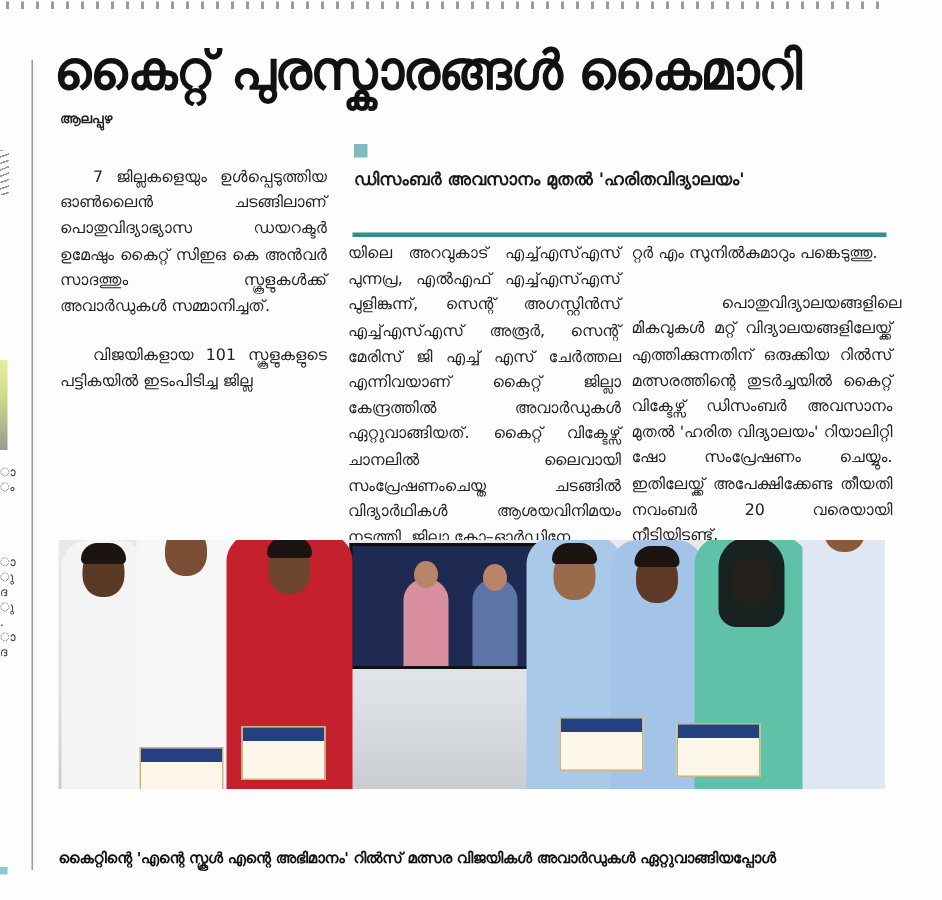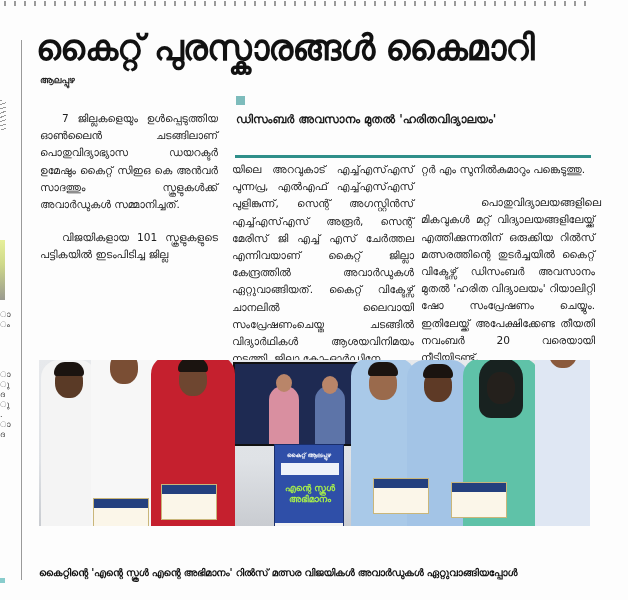--- a/index.html
+++ b/index.html
@@ -127,26 +127,20 @@
     <div class="face" style="top:12px;background:#7a4e34;"></div>
     <div class="hair" style="top:6px;"></div>
   </div>
   <div class="kid" style="left:112px;width:84px;height:170px;background:#c5202e;">
     <div class="face" style="top:8px;background:#6e4630;"></div>
     <div class="hair" style="top:2px;"></div>
   </div>
   <div class="cert" style="left:54px;top:138px;"></div>
   <div class="cert" style="left:122px;top:124px;"></div>
 
-  <div class="standee">
-    <div class="top">കൈറ്റ് ആലപ്പുഴ</div>
-    <div class="logos"></div>
-    <div class="title">എന്റെ സ്കൂൾ അഭിമാനം</div>
-    <div class="foot">പൊതുവിദ്യാഭ്യാസ വകുപ്പ്</div>
-  </div>
 
   <div class="kid" style="left:312px;width:64px;height:168px;background:#a9c9e8;">
     <div class="face" style="top:10px;background:#9a6a4c;"></div>
     <div class="hair" style="top:4px;"></div>
   </div>
   <div class="kid" style="left:368px;width:62px;height:166px;background:#a3c4e6;">
     <div class="face" style="top:10px;background:#5e3a26;"></div>
     <div class="hair" style="top:4px;"></div>
   </div>
   <div class="kid" style="left:424px;width:76px;height:168px;background:#5fc2a8;">

